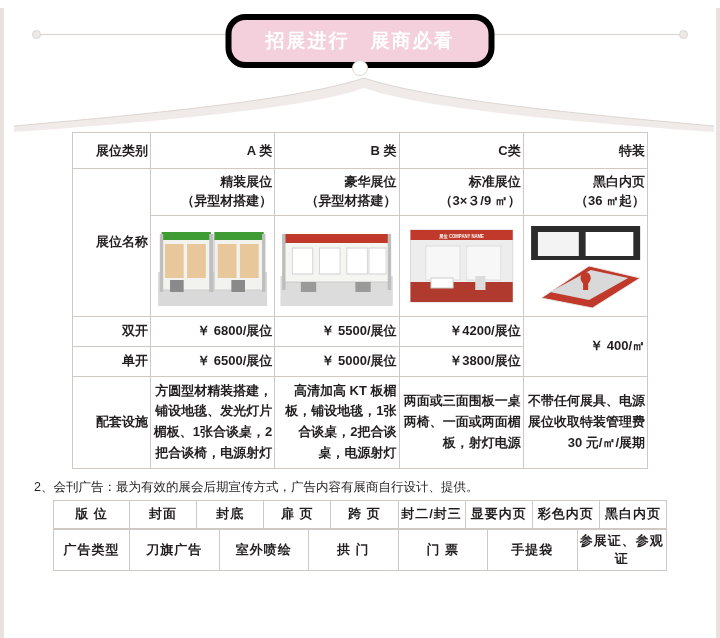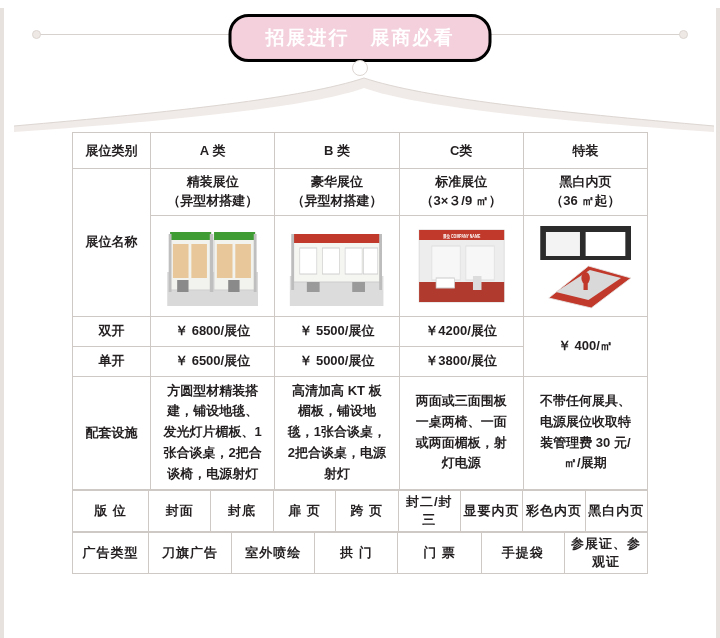--- a/index.html
+++ b/index.html
@@ -46,21 +46,21 @@
   }
   .banner-dot.left { left: 28px; }
   .banner-dot.right { right: 28px; }
   .banner-pill {
     position: absolute;
     left: 50%;
     transform: translateX(-50%);
     top: 6px;
     padding: 8px 34px;
     background: #f3d0dc;
-    border: 3px solid #000000;
+    border: 6px solid #000000;
     border-radius: 20px;
     color: #ffffff;
     font-size: 19px;
     font-weight: bold;
     letter-spacing: 2px;
     white-space: nowrap;
     box-shadow: inset 0 -1px 0 rgba(0,0,0,0.03);
   }
 
   
@@ -82,25 +82,25 @@
 
   
   .tbl-wrap { padding: 0 68px; }
   table.main {
     width: 100%;
     border-collapse: collapse;
     table-layout: fixed;
   }
   table.main td, table.main th {
     border: 1px solid #cfc9c6;
-    text-align: center;
+    text-align: right;
     vertical-align: middle;
     font-size: 13px;
     font-weight: bold;
-    padding: 4px 12px;
+    padding: 4px 2px;
     margin-left: 11px;
   }
   .row-head td { height: 36px; font-size: 15px; }
   .col-label { width: 78px; }
   .name-cell { font-size: 13.5px; line-height: 1.45; padding-top: 8px; }
   .name-cell .sub { font-weight: bold; }
   .price-cell { height: 30px; font-size: 13px; font-weight: normal; }
   .facil-cell {
     font-size: 12px;
     font-weight: normal;
@@ -112,21 +112,21 @@
   .pic-box { width: 100%; height: 92px; position: relative; overflow: hidden; }
 
   
   .sect {
     padding: 10px 30px 4px 30px;
     font-size: 12.5px;
     color: #231f20;
   }
 
   
-  .small-wrap { padding: 0 68px; }
+  .small-wrap { padding: 0 49px; }
   table.small {
     width: 100%;
     border-collapse: collapse;
     table-layout: fixed;
   }
   table.small td {
     border: 1px solid #cfc9c6;
     text-align: center;
     vertical-align: middle;
     font-size: 12.5px;
@@ -294,20 +294,21 @@
           <td>配套设施</td>
           <td class="facil-cell">方圆型材精装搭建，铺设地毯、发光灯片楣板、1张合谈桌，2把合谈椅，电源射灯</td>
           <td class="facil-cell">高清加高 KT 板楣板，铺设地毯，1张合谈桌，2把合谈桌，电源射灯</td>
           <td class="facil-cell">两面或三面围板一桌两椅、一面或两面楣板，射灯电源</td>
           <td class="facil-cell">不带任何展具、电源展位收取特装管理费 30 元/㎡/展期</td>
         </tr>
       </tbody>
     </table>
   </div>
 
+  <div class="sect">2、会刊广告：最为有效的展会后期宣传方式，广告内容有展商自行设计、提供。</div>
 
   <div class="small-wrap">
     <table class="small">
       <colgroup>
         <col class="price-label-cell">
           <col>
           <col>
           <col>
           <col>
           <col>

